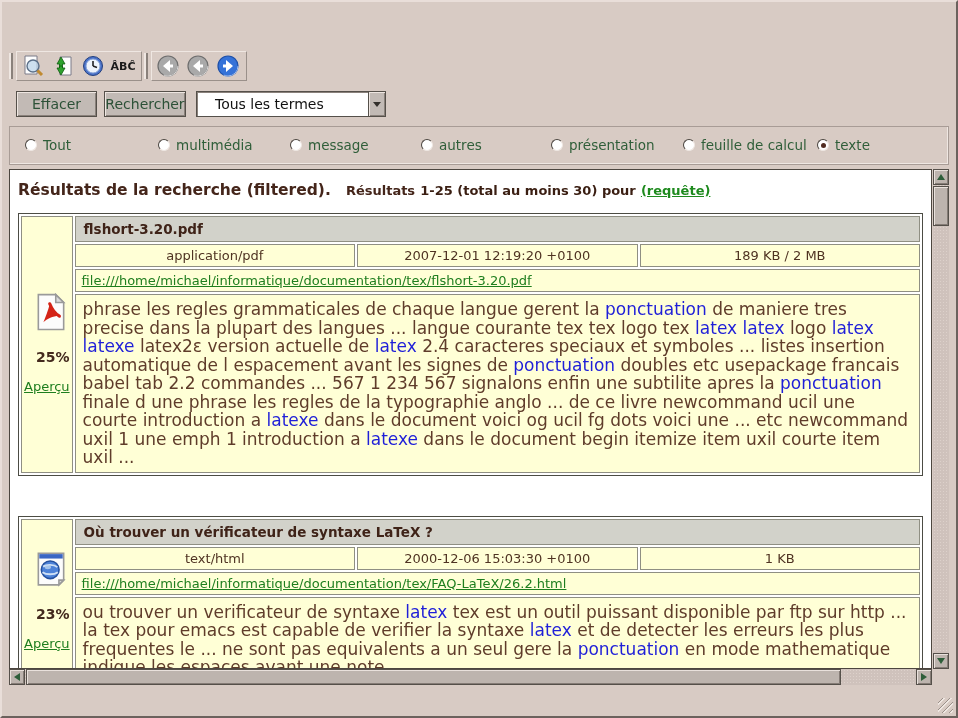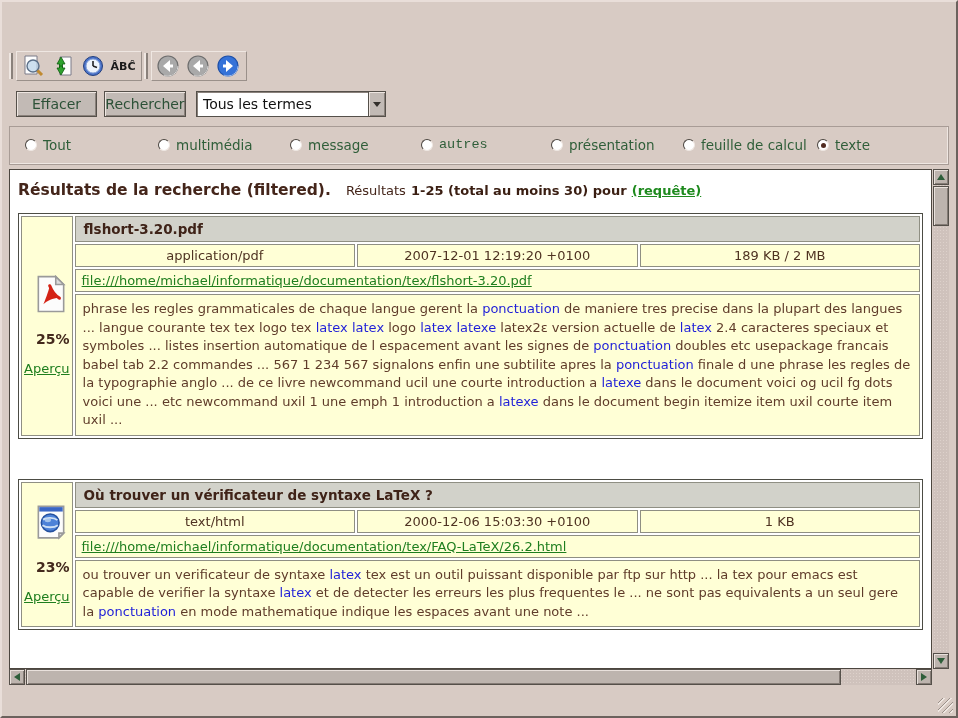--- a/index.html
+++ b/index.html
@@ -67,77 +67,77 @@
     color:#2c5137; font-size:14px; font-family:inherit; cursor:default;
   }
   #btn-clear { left:14px; width:81px; }
   #btn-search { left:102px; width:82px; }
   .combo {
     position:absolute; top:89px; left:194px; width:190px; height:26px;
     background:#ffffff; border:1px solid #55504a;
     box-shadow: inset 1px 1px 0 #8a817b;
     display:flex; align-items:center;
   }
-  .combo-value { flex:1; font-size:14px; color:#111; padding:0 6px; white-space:nowrap; overflow:hidden; }
+  .combo-value { flex:1; font-size:14px; color:#111; padding:0 18px; white-space:nowrap; overflow:hidden; }
   .combo-arrow-btn {
     width:17px; height:100%; background:#c2bab5; border-left:1px solid #55504a;
     box-shadow: inset 1px 1px 0 #eee6e1, inset -1px -1px 0 #8a817b;
     display:flex; align-items:center; justify-content:center;
   }
   .down-tri { width:0; height:0; border-left:4px solid rgba(0,0,0,0); border-right:4px solid rgba(0,0,0,0); border-top:5px solid #33302c; }
   .query-combo { left:392px; width:auto; right:15px; }
   .query-input {
     flex:1; border:0; outline:0; font-family:inherit; font-size:14px; color:#111;
     padding:0 6px; background:rgba(0,0,0,0); height:100%;
   }
 
   
   .filterbar {
     position:absolute; top:124px; left:7px; right:7px; height:39px;
     border:1px solid #a89c96; box-shadow: inset -1px -1px 0 #efe7e2;
   }
   .radio-item { position:absolute; top:10px; display:flex; align-items:center; gap:6px; }
   .radio-item:nth-child(1){ left:15px; } .radio-item:nth-child(2){ left:148px; }
-  .radio-item:nth-child(3){ left:280px; } .radio-item:nth-child(4){ left:411px;font-family:Liberation Mono, monospace; }
+  .radio-item:nth-child(3){ left:280px; } .radio-item:nth-child(4){ left:411px; }
   .radio-item:nth-child(5){ left:541px; } .radio-item:nth-child(6){ left:673px; }
   .radio-item:nth-child(7){ left:807px; }
   .radio {
     width:12px; height:12px; border-radius:50%; background:#ffffff;
     border:1px solid; border-color:#4a443f #efe7e2 #efe7e2 #4a443f;
     display:inline-flex; align-items:center; justify-content:center;
   }
   .radio.checked::after { content:""; width:5px; height:5px; border-radius:50%; background:#512c22; }
   .radio-label { color:#2f5e39; font-size:13.5px; }
 
   
   .results-frame { position:absolute; top:167px; left:7px; right:7px; bottom:31px; }
   .results-view {
     position:absolute; left:0; top:0; right:17px; bottom:16px;
     background:#ffffff; border:1px solid #4c463f; overflow:hidden;
     padding:8px 6px 0 6px;
   }
   .res-header { margin:2px 0 0 2px; white-space:nowrap; }
   .res-title { font-weight:bold; font-size:15.5px; color:#44251a; }
-  .res-label { font-size:13px; color:#44251a; margin-left:10px; }
+  .res-label { font-size:13px; color:#44251a; margin-left:10px;font-weight:bold; }
   .res-range { font-size:13px; font-weight:bold; color:#3a1e12; }
   .res-query-link { font-size:13px; font-weight:bold; color:#1e8a1e; text-decoration:underline; cursor:pointer; }
 
   .result-table {
     width:calc(100% - 4px); margin:14px 0 0 2px;
     border:1px solid #4c4c44; border-collapse:separate; border-spacing:2px;
     background:#ffffff;
   }
   .result-table.second { margin-top:40px; }
   .c { border:1px solid #8f8f83; background:#ffffd6; }
   .c.left { width:70px; text-align:right; vertical-align:middle; padding:6px 2px; }
   .c.title { background:#d2d2ca; font-weight:bold; font-size:13.5px; color:#3f2318; padding:4px 8px; height:26px; }
   .c.info { text-align:center; font-size:13px; color:#4f3322; padding:3px 4px; width:33.33%; }
   .c.url { padding:3px 6px; font-size:13px; }
   .c.url a { color:#1e7e1e; text-decoration:underline; cursor:pointer; }
-  .c.snip { padding:5px 7px; font-size:13px; line-height:18.5px; color:#5f3c2a; }
+  .c.snip { padding:5px 7px; font-size:17px; line-height:18.5px; color:#5f3c2a; }
   .c.snip .hl { color:#1f1fd8; }
   .pct { font-weight:bold; color:#43291d; font-size:14px; margin-top:14px; }
   .preview-link { display:inline-block; margin-top:14px; color:#1e7e1e; font-size:13px; text-decoration:underline; cursor:pointer; }
   .file-icon { display:inline-block; }
 
   
   .vscroll { position:absolute; right:0; top:0; width:16px; bottom:16px;
     background-color:#cfc2bc; background-image:radial-gradient(#ddd1cb 20%, rgba(0,0,0,0) 21%); background-size:3px 3px; }
   .hscroll { position:absolute; left:0; right:17px; bottom:0; height:16px;
     background-color:#cfc2bc; background-image:radial-gradient(#ddd1cb 20%, rgba(0,0,0,0) 21%); background-size:3px 3px; }

